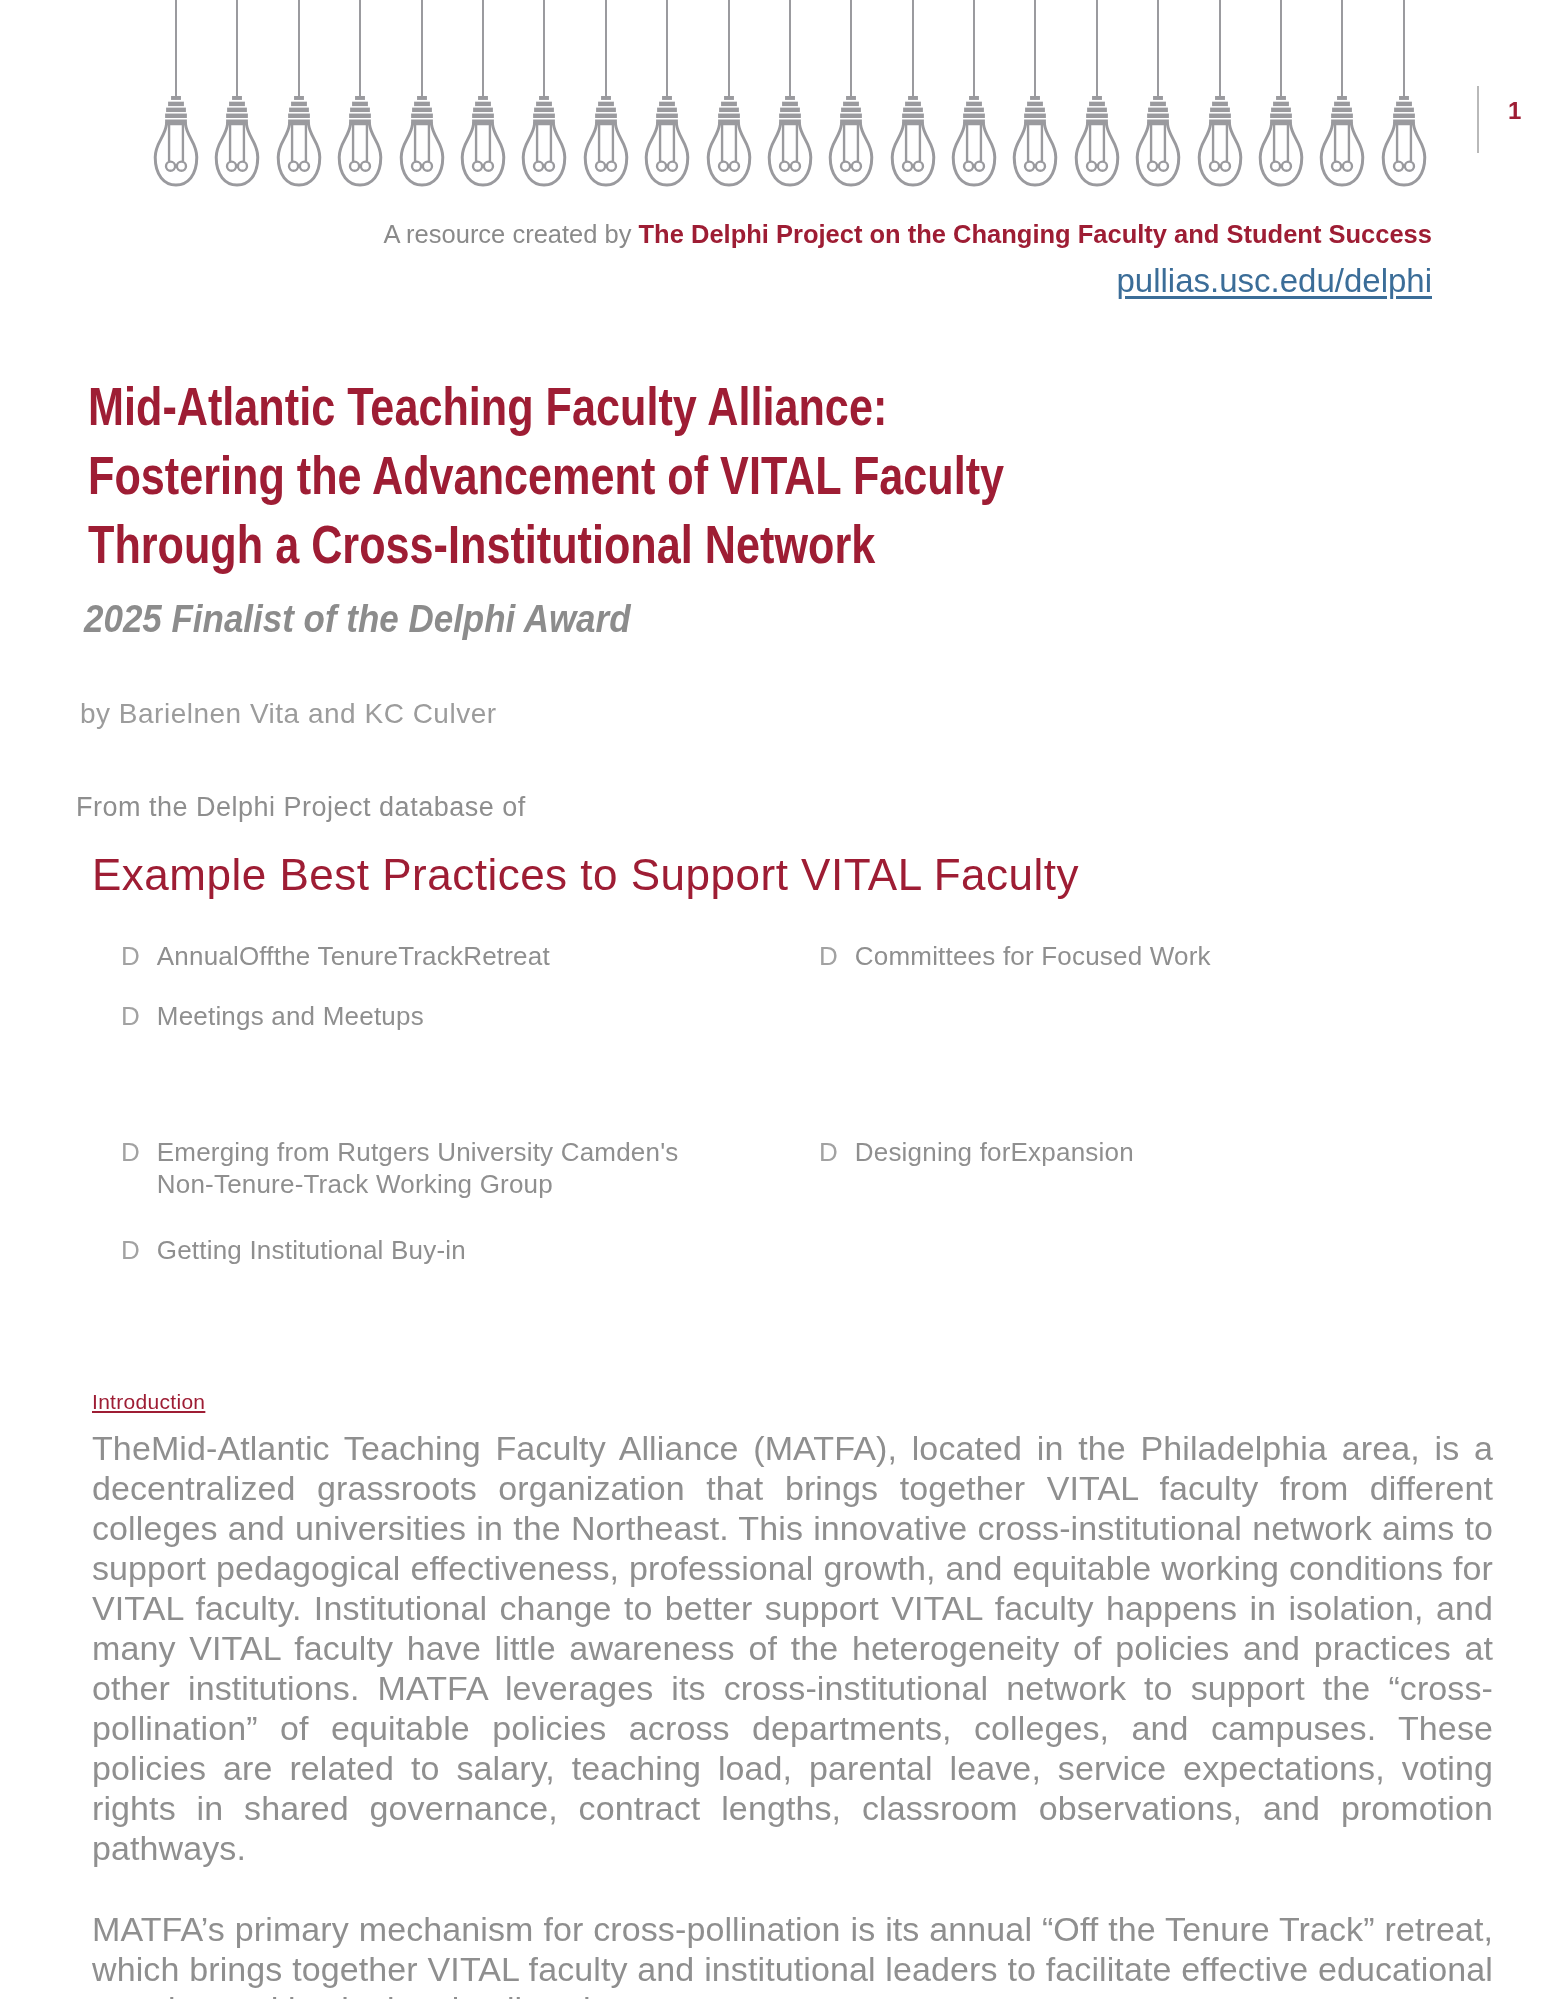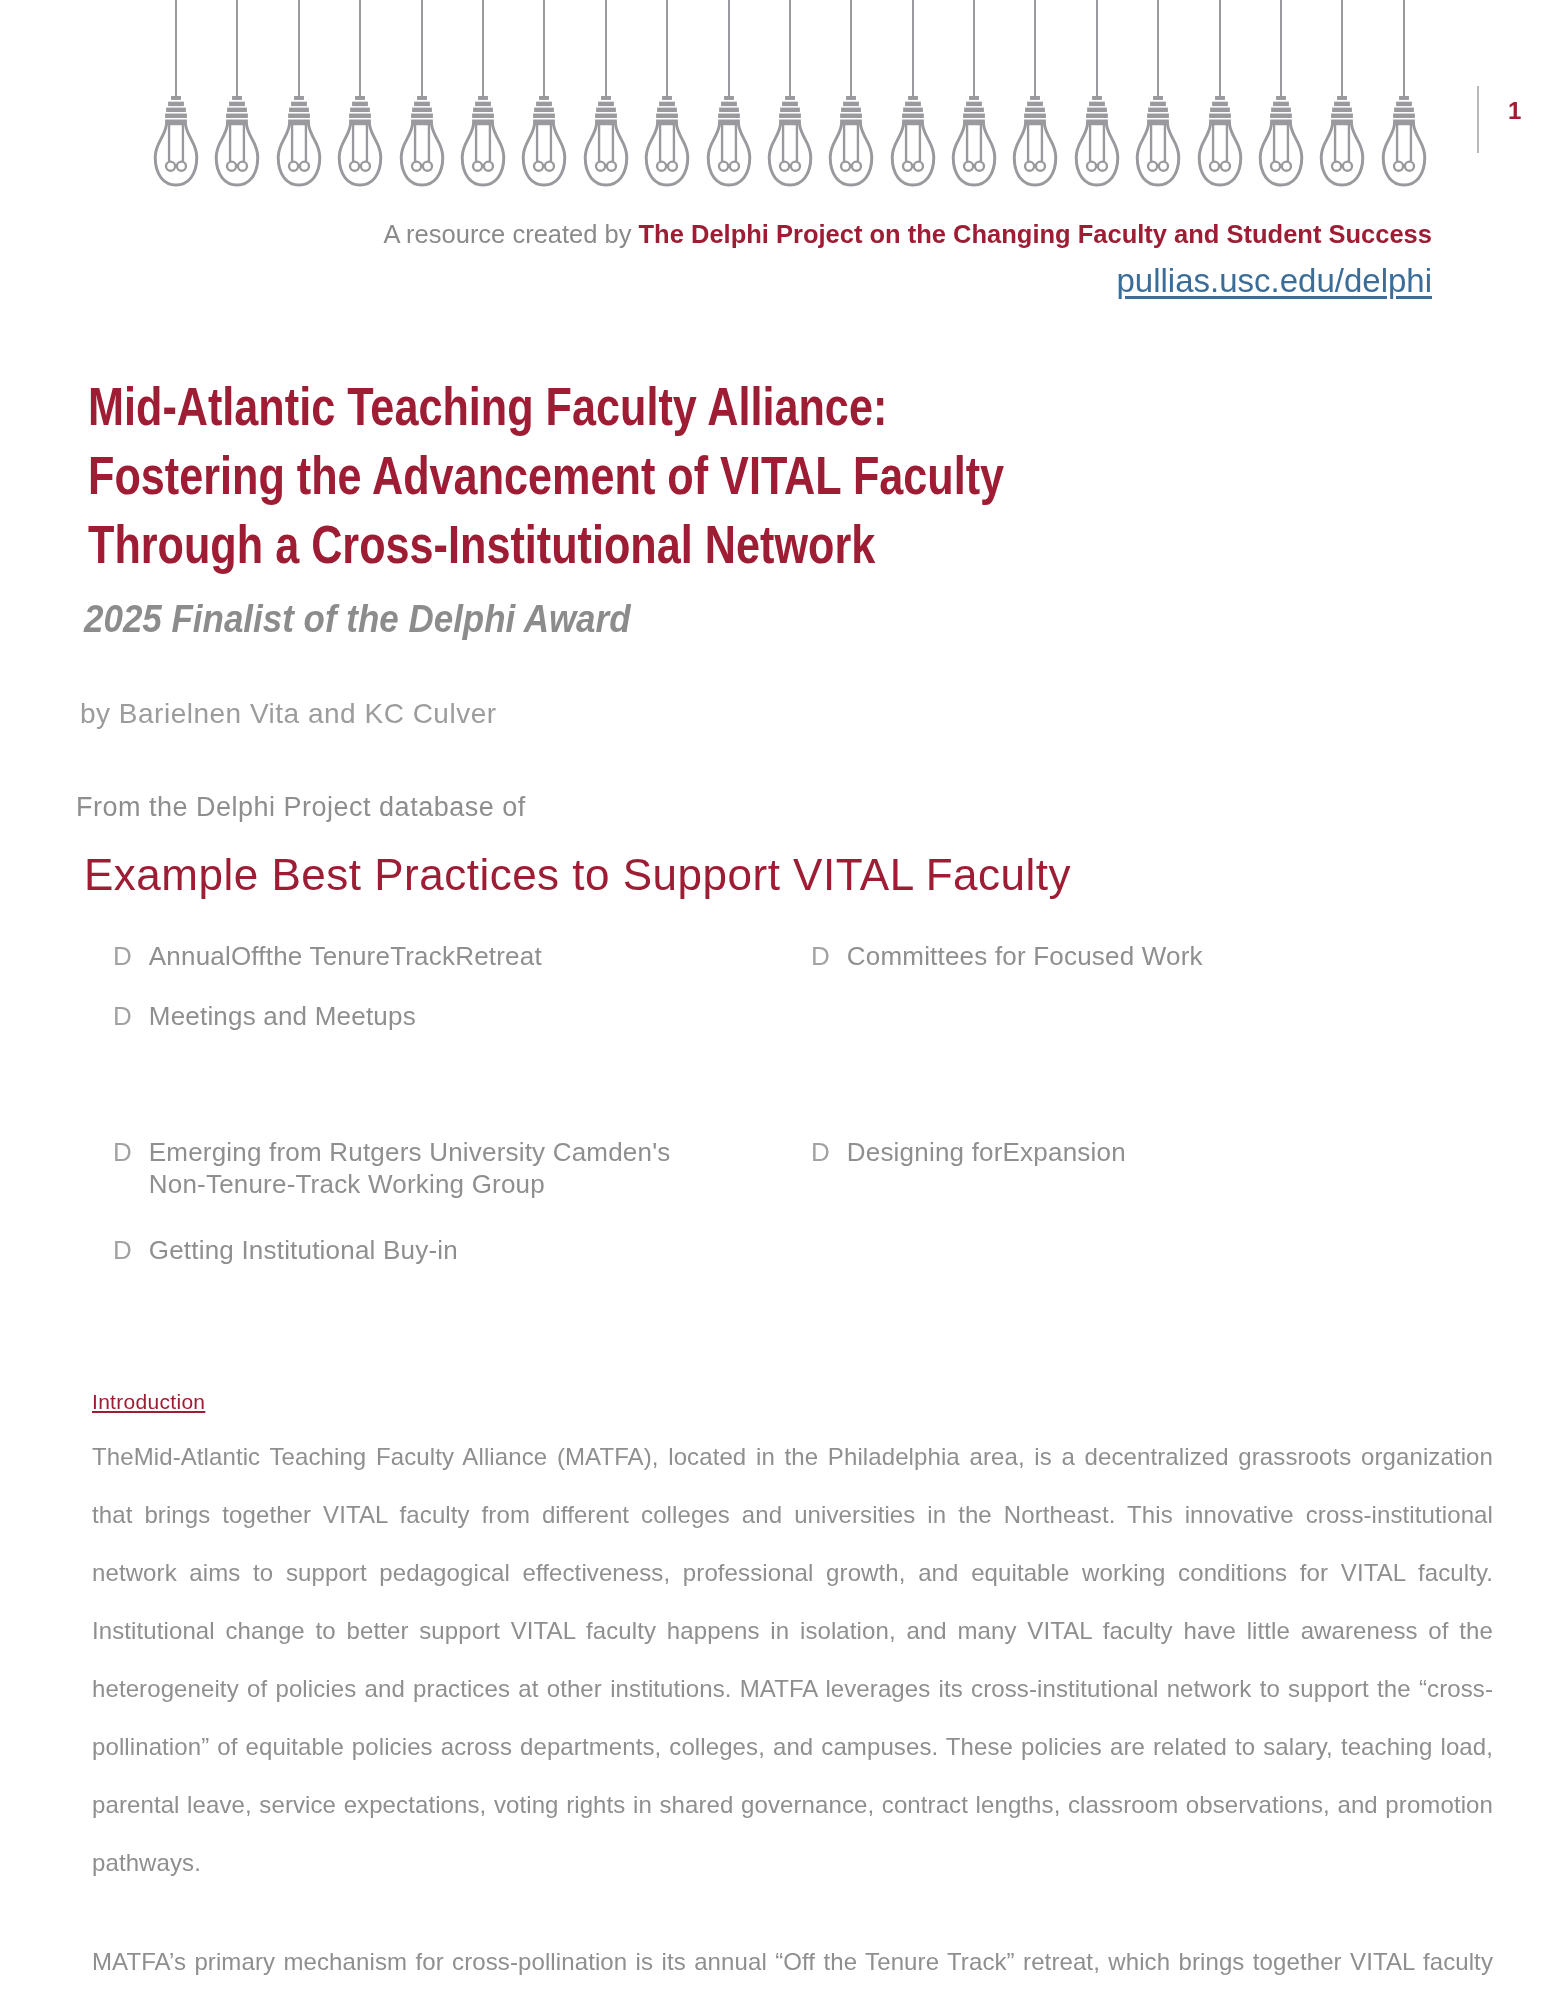--- a/index.html
+++ b/index.html
@@ -59,21 +59,21 @@
     position:absolute; top:698px; left:80px;
     font-size:28px; color:#9c9c9c; letter-spacing:.5px;
   }
 
   .db-lead {
     position:absolute; top:792px; left:76px;
     font-size:27px; color:#8e8e8e; letter-spacing:.5px;
   }
 
   
-  .bp-section { position:absolute; left:84px; width:1370px; }
+  .bp-section { position:absolute; left:92px; width:1370px; }
   .bp-support { top:850px; }
   .bp-change  { top:1096px; }
   .bp-section h2 {
     font-size:44px; font-weight:normal; letter-spacing:.5px;
     color:var(--accent-red,#9E1D34);
     white-space:nowrap;
   }
   .bp-cols { display:flex; margin-top:40px; padding-left:29px; }
   .bp-col-left  { width:698px; }
   .bp-col-right { flex:1; }
@@ -91,21 +91,21 @@
 
   
   .intro { position:absolute; top:1390px; left:92px; width:1401px; }
   .intro h3 {
     font-size:21px; font-weight:normal; letter-spacing:.3px;
     color:var(--accent-red,#9E1D34);
     text-decoration:underline;
   }
   .intro p {
     margin-top:14px;
-    font-size:24px; line-height:58px; color:#8f8f8f;
+    font-size:34px; line-height:40px; color:#8f8f8f;
     text-align:justify; letter-spacing:.1px;
   }
   .intro p + p { margin-top:41px; }
 </style>
 </head>
 <body>
 
 <div class="bulb-row">
   <svg viewBox="0 0 56 190" fill="none" stroke="#9A9A9E" xmlns="http://www.w3.org/2000/svg">
     <line x1="28" y1="0" x2="28" y2="98" stroke-width="2"></line>

